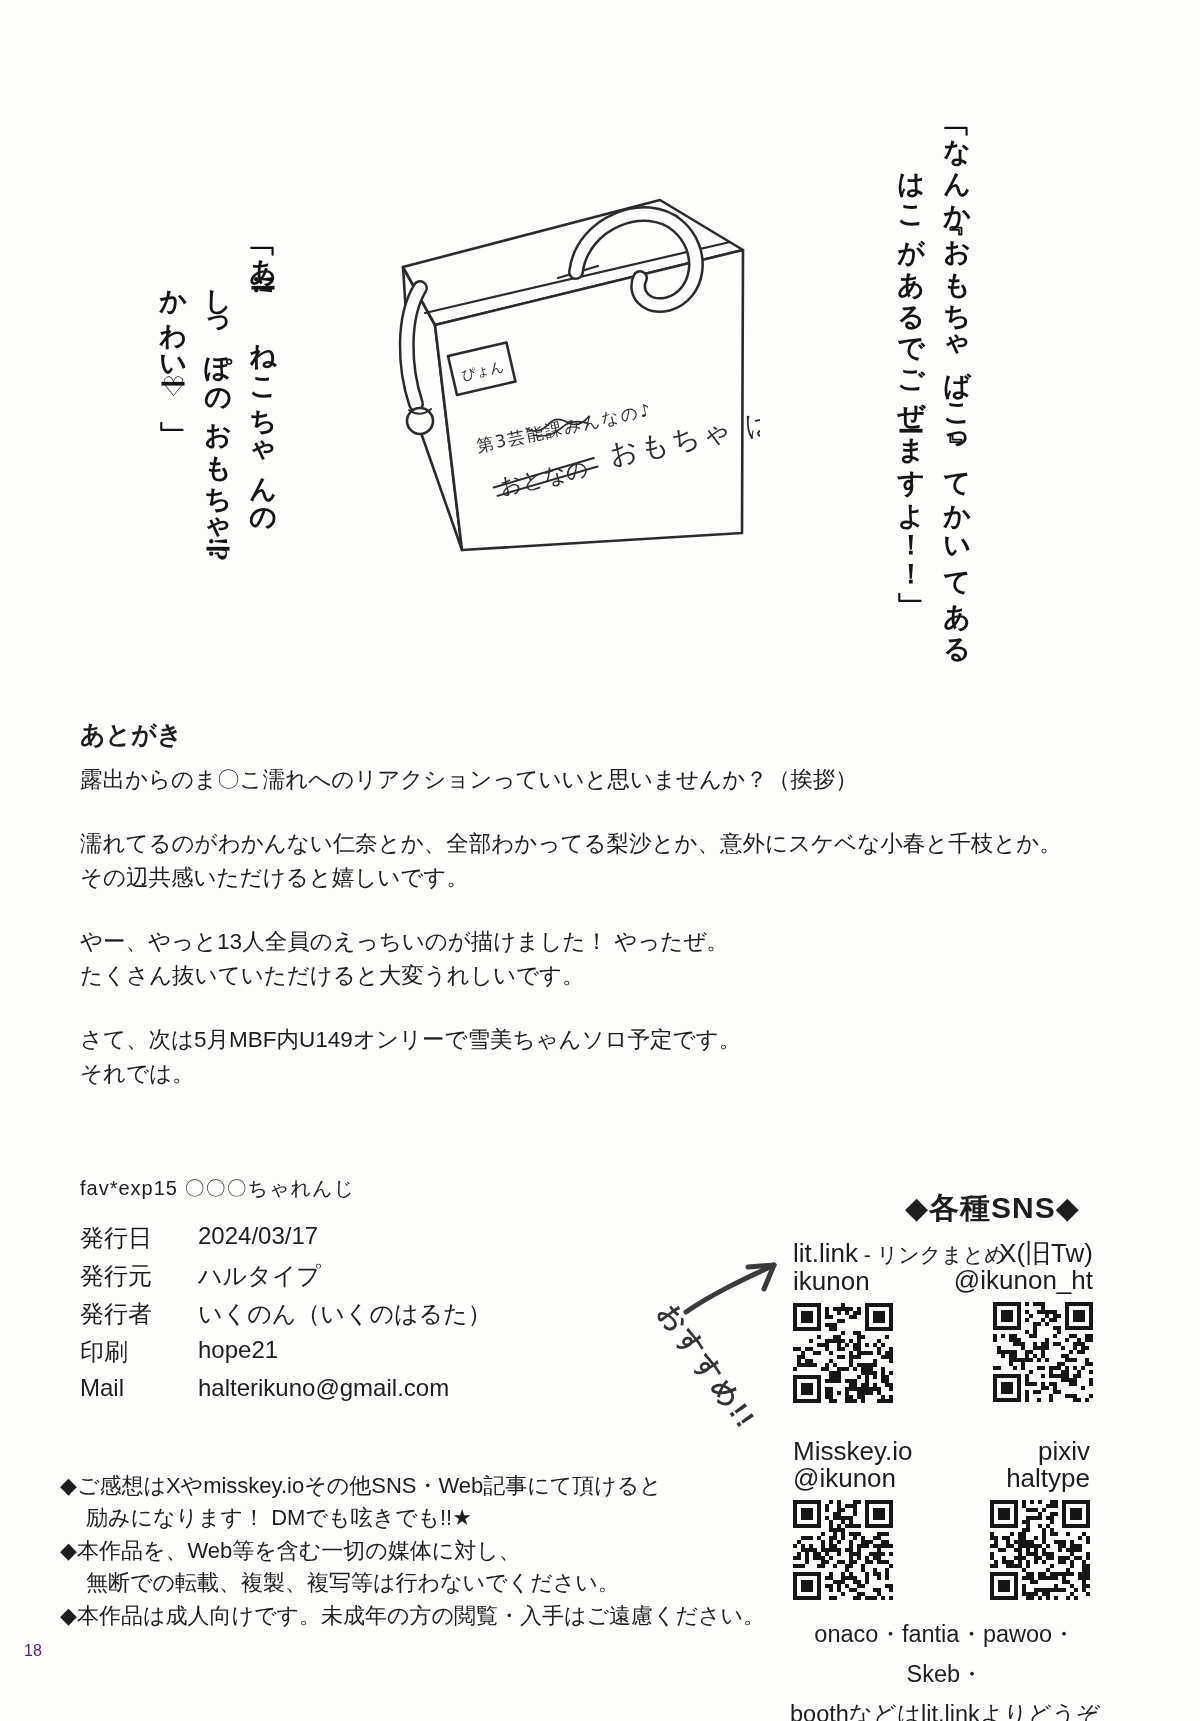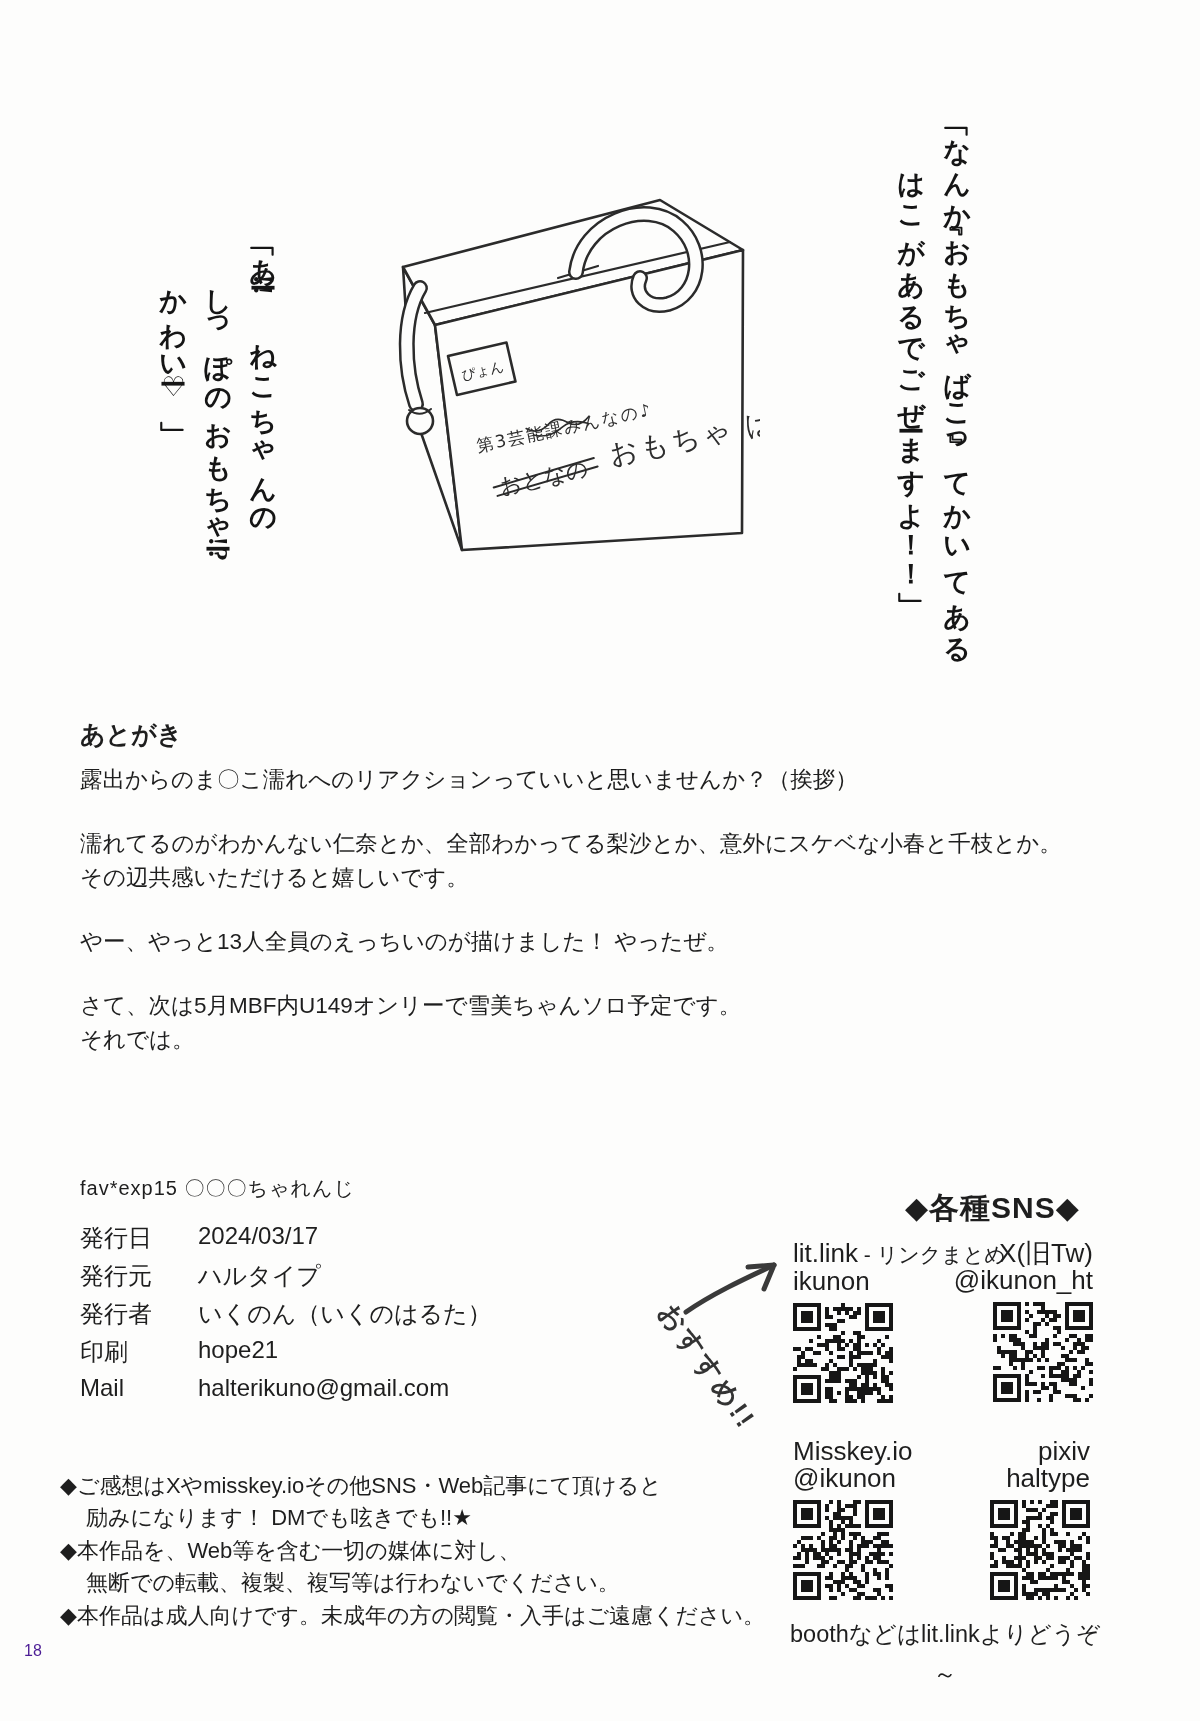--- a/index.html
+++ b/index.html
@@ -114,20 +114,21 @@
     <div class="hd">あとがき</div>
     <div class="para">
       <div class="ln">露出からのま〇こ濡れへのリアクションっていいと思いませんか？（挨拶）</div>
     </div>
     <div class="para">
       <div class="ln">濡れてるのがわかんない仁奈とか、全部わかってる梨沙とか、意外にスケベな小春と千枝とか。</div>
       <div class="ln">その辺共感いただけると嬉しいです。</div>
     </div>
     <div class="para">
       <div class="ln">やー、やっと13人全員のえっちいのが描けました！ やったぜ。</div>
+      <div class="ln">たくさん抜いていただけると大変うれしいです。</div>
     </div>
     <div class="para">
       <div class="ln">さて、次は5月MBF内U149オンリーで雪美ちゃんソロ予定です。</div>
       <div class="ln">それでは。</div>
     </div>
   </div>
 
   <div id="colophon">
     <div class="title">fav*exp15 〇〇〇ちゃれんじ</div>
     <div class="crow">
@@ -981,20 +982,21 @@
           <rect x="72" y="0" width="28" height="28" fill="#161616"></rect>
           <rect x="76" y="4" width="20" height="20" fill="#fdfdfc"></rect>
           <rect x="80" y="8" width="12" height="12" fill="#161616"></rect>
           <rect x="0" y="72" width="28" height="28" fill="#161616"></rect>
           <rect x="4" y="76" width="20" height="20" fill="#fdfdfc"></rect>
           <rect x="8" y="80" width="12" height="12" fill="#161616"></rect>
         </svg></div>
   </div>
 
   <div id="sns-footer">
+    <div>onaco・fantia・pawoo・Skeb・</div>
     <div>boothなどはlit.linkよりどうぞ～</div>
   </div>
 
   <div id="notices">
     <div>◆ご感想はXやmisskey.ioその他SNS・Web記事にて頂けると</div>
     <div class="ind">励みになります！ DMでも呟きでも!!★</div>
     <div>◆本作品を、Web等を含む一切の媒体に対し、</div>
     <div class="ind">無断での転載、複製、複写等は行わないでください。</div>
     <div>◆本作品は成人向けです。未成年の方の閲覧・入手はご遠慮ください。</div>
   </div>

